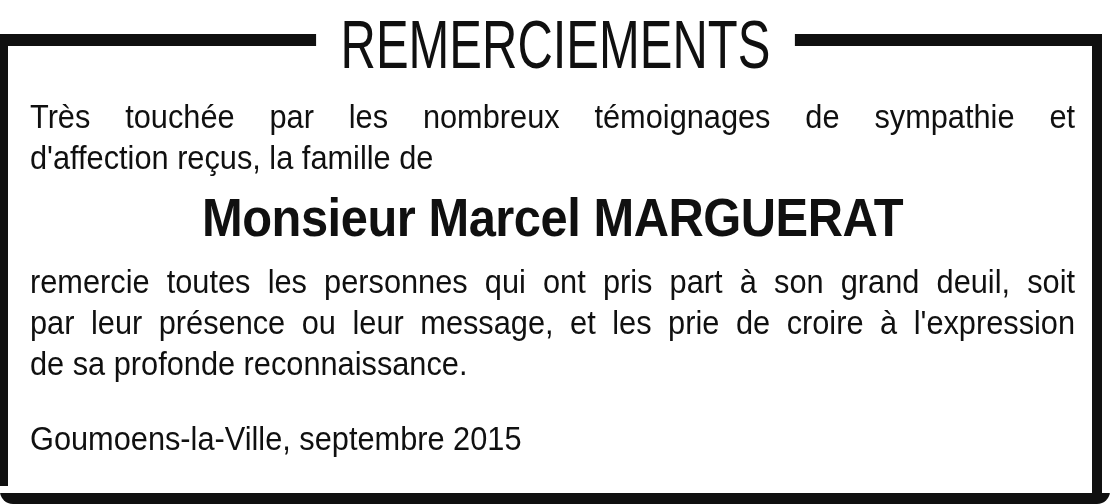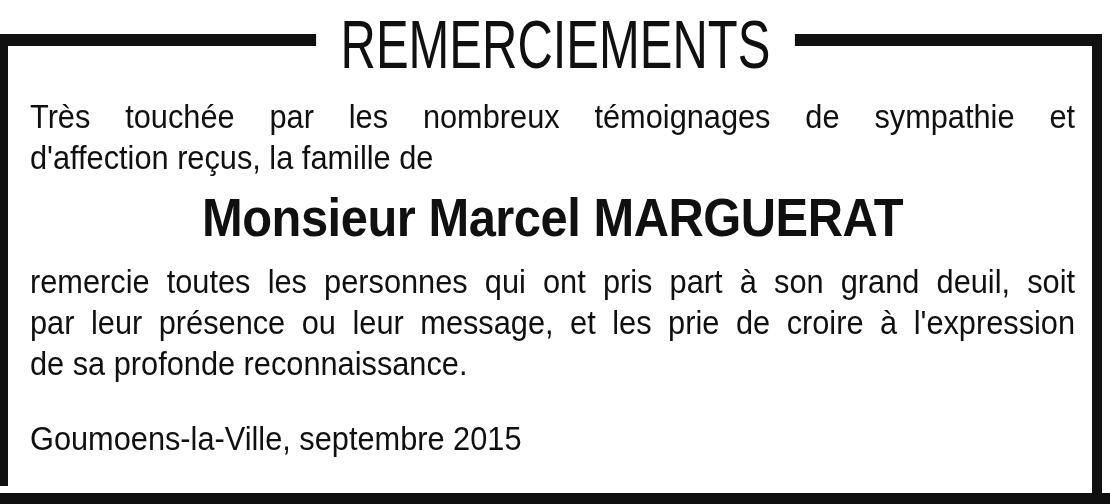--- a/index.html
+++ b/index.html
@@ -11,20 +11,21 @@
   body {
     font-family: "Liberation Sans", sans-serif;
     color: var(--ink);
   }
   .ad {
     position: relative;
     width: 1110px;
     height: 504px;
     background: var(--paper);
     overflow: hidden;
+    border-radius: 13px;
   }
   
   .rule { position: absolute; background: var(--ink); z-index: 1; }
   .rule-top    { left: 0;      top: 34px;  width: 1102px; height: 12px; }
   .rule-left   { left: 0;      top: 34px;  width: 8px;    height: 452px; }
   .rule-right  { left: 1092px; top: 34px;  width: 10px;   height: 459px; }
   .rule-bottom { left: 0;      top: 493px; width: 1110px; height: 11px; }
 
   
   .title-wrap {

